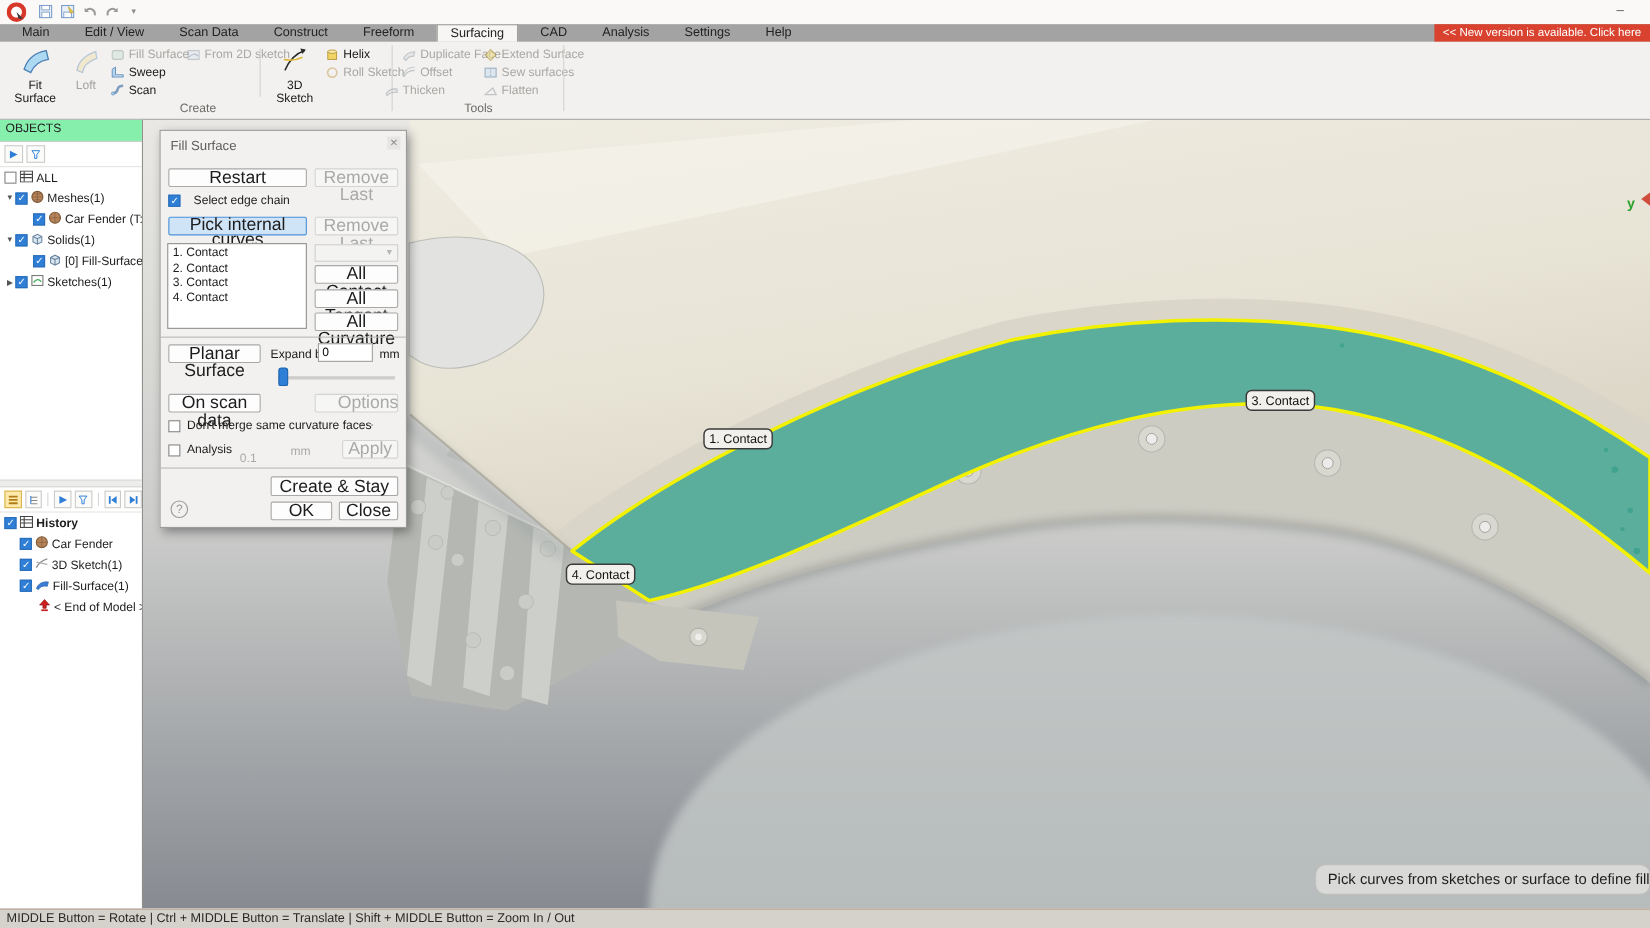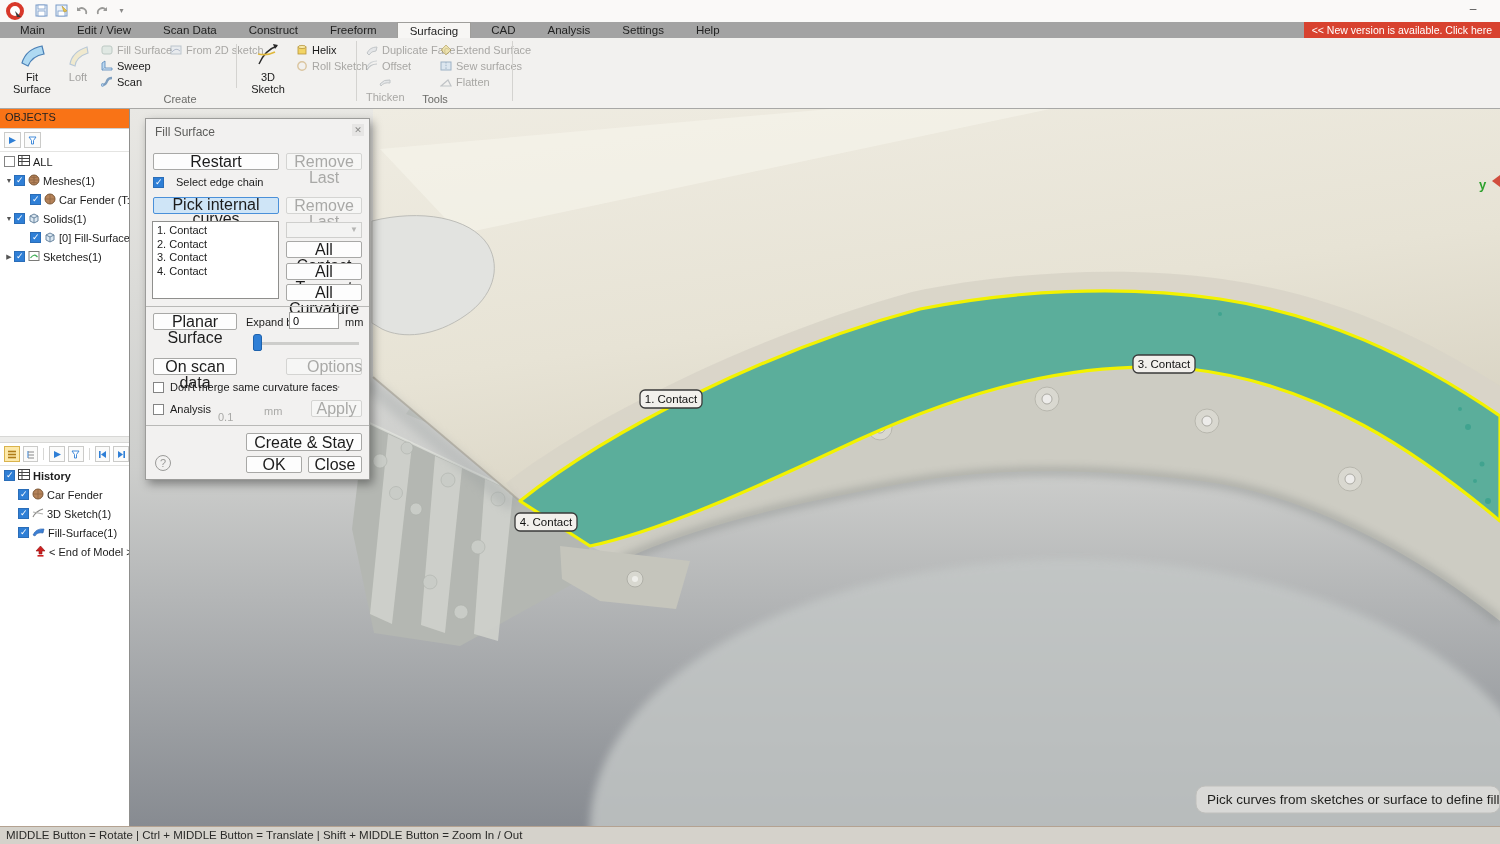--- a/index.html
+++ b/index.html
@@ -32,21 +32,21 @@
   .rsmall.disabled{color:#a8a7a4;}
   .rsmall svg{flex:0 0 auto;}
   .glabel{position:absolute;top:55px;font-size:11px;color:#6b6b68;text-align:center;}
   .vsep{position:absolute;top:3px;height:60px;width:1px;background:#d4d3d0;}
   .vsep.short{top:6px;height:44px;}
   
   #main{position:absolute;left:0;top:109px;width:1500px;height:717px;}
   #left-panel{position:absolute;left:0;top:0;width:129px;height:717px;background:#fff;
               border-right:1px solid #8f8f8d;}
   #objects-header{height:17px;border-bottom:1px solid #cfcfcd;font-size:11px;color:#222;
-                  padding:2px 0 0 5px;background:#f97316;}
+                  padding:2px 0 0 5px;background:#86efac;}
   .ptoolbar{display:flex;align-items:center;gap:3px;padding:3px 0 3px 4px;border-bottom:1px solid #e4e4e2;}
   .tico{width:15px;height:14px;border:1px solid #cbcbc9;background:#fbfbfa;display:flex;
         align-items:center;justify-content:center;}
   .tico.sel{background:#fde9a9;border-color:#d9b34d;}
   .tsep{width:1px;height:12px;background:#d7d7d5;margin:0 2px;}
   .trow{display:flex;align-items:center;height:19px;font-size:11px;color:#1c1c1c;white-space:nowrap;}
   .trow .exp{width:10px;font-size:7px;color:#555;text-align:center;flex:0 0 10px;}
   .cb{width:11px;height:11px;border:1px solid #848484;background:#fff;flex:0 0 11px;
       margin-right:2px;box-sizing:border-box;position:relative;}
   .cb.on{background:#2f7fd6;border-color:#2a6db8;}
@@ -221,21 +221,21 @@
       </svg>
     <span>Duplicate Face</span>
   </div>
   <div class="rsmall disabled" style="left:366px;top:21px;">
     <svg width="12" height="12" viewBox="0 0 12 12" opacity=".5">
         <path d="M1,10 Q4,4 11,4" fill="none" stroke="#90989f" stroke-width="1.2"></path>
         <path d="M1,7 Q4,1 11,1" fill="none" stroke="#aab2b8" stroke-width="1.2"></path>
       </svg>
     <span>Offset</span>
   </div>
-  <div class="rsmall disabled" style="left:366px;top:37px;flex-direction:column;">
+  <div class="rsmall disabled" style="left:350px;top:37px;">
     <svg width="12" height="12" viewBox="0 0 12 12" opacity=".5">
         <path d="M1,9 Q5,4 11,5 L11,8 Q5,7 2,11 Z" fill="#d8dde2" stroke="#90989f"></path>
       </svg>
     <span>Thicken</span>
   </div>
   <div class="rsmall disabled" style="left:440px;top:5px;">
     <svg width="12" height="12" viewBox="0 0 12 12" opacity=".6">
         <path d="M6,1 L11,6 L6,11 L1,6 Z" fill="#ead984" stroke="#ad9542"></path>
       </svg>
     <span>Extend Surface</span>

